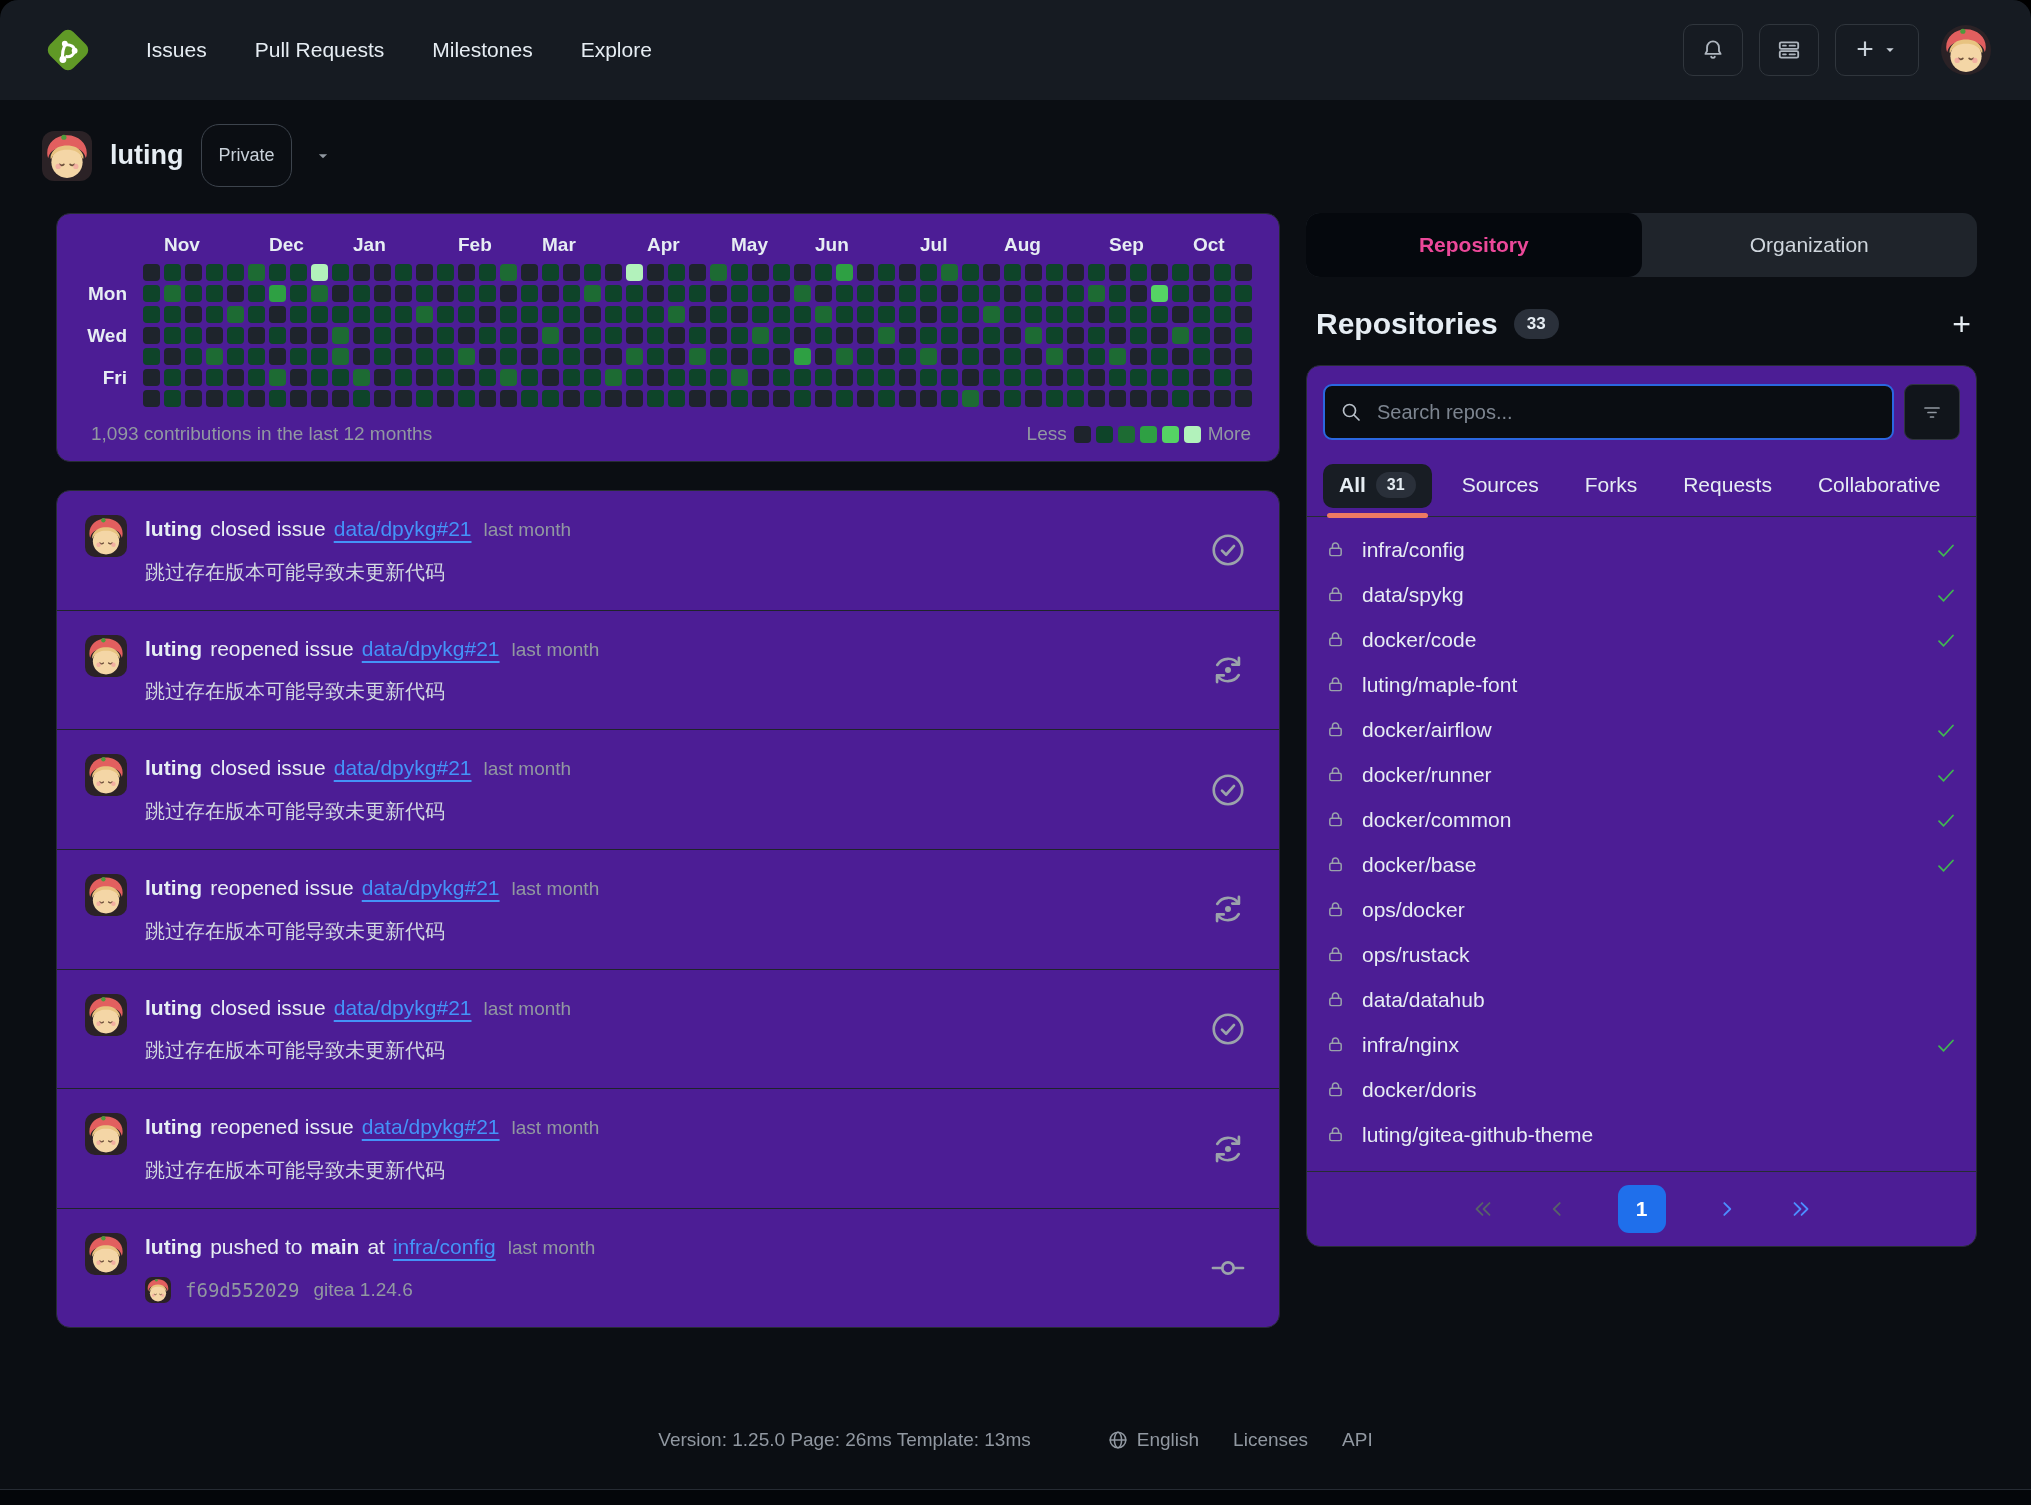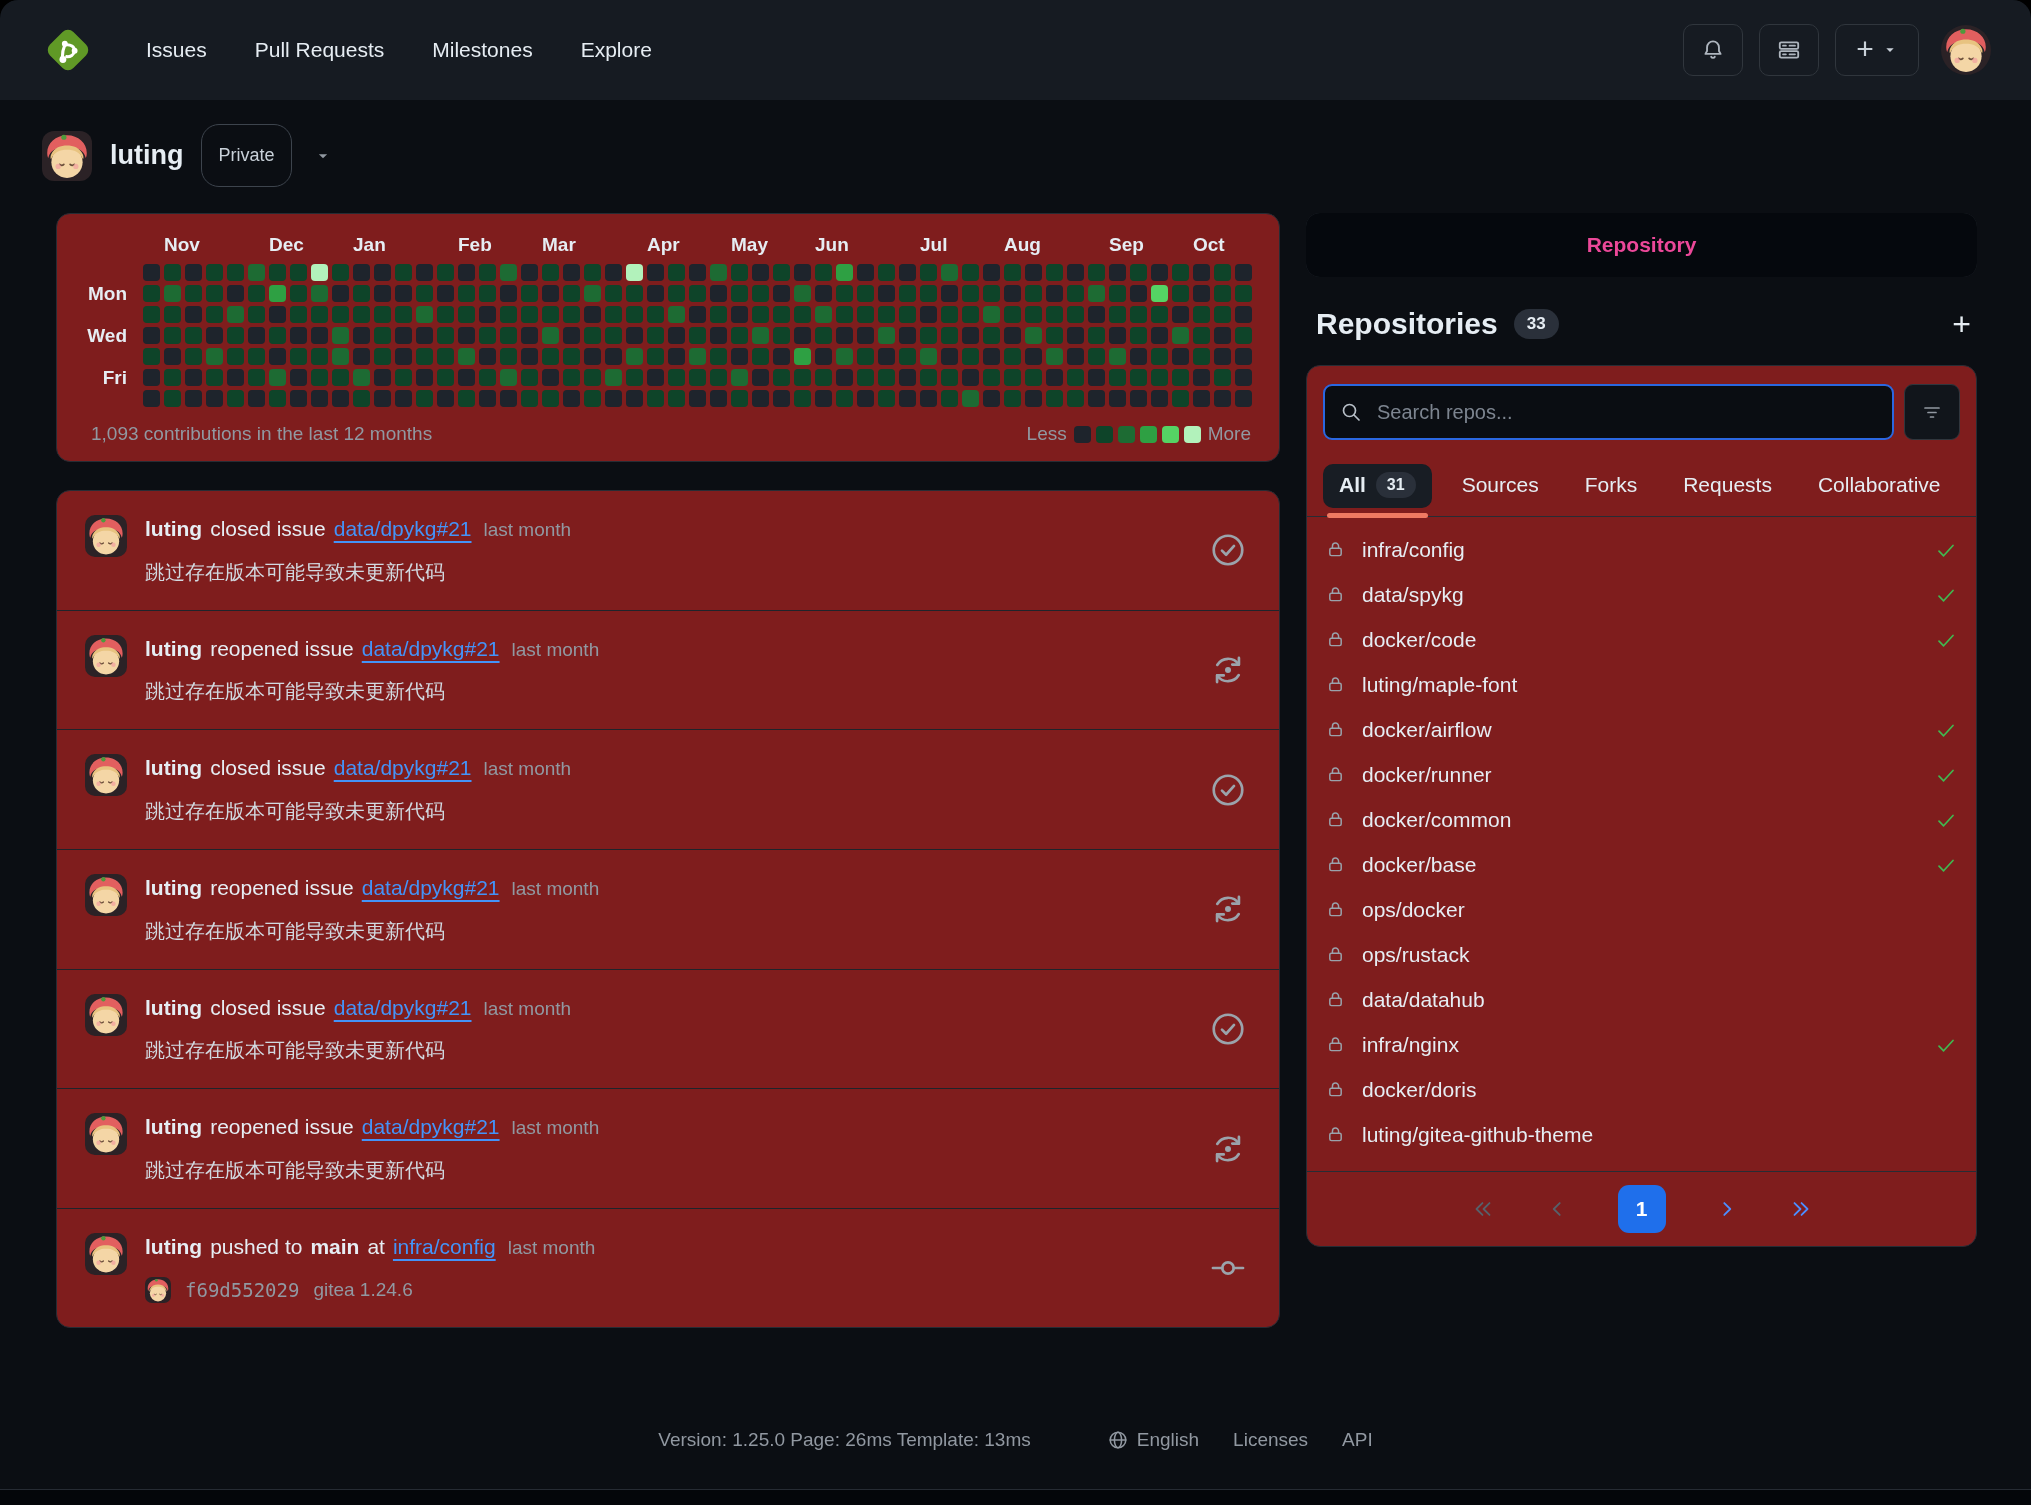--- a/index.html
+++ b/index.html
@@ -30,21 +30,21 @@
   .profile-bar{display:flex;align-items:center;gap:18px;padding:24px 40px 4px 42px;}
   .avatar-profile{width:50px;height:50px;border-radius:12px;}
   .profile-name{font-size:27px;font-weight:700;}
   .badge-private{font-size:18px;color:#c9d1d9;border:1px solid #3d444d;border-radius:18px;padding:20px 16px;}
   .caret-dim{width:18px;height:18px;color:#9198a1;margin-left:4px;cursor:pointer;}
 
   
   .content{display:flex;gap:26px;padding:22px 54px 0 56px;align-items:flex-start;}
   .left-col{width:1224px;flex:0 0 1224px;}
   .right-col{width:671px;flex:0 0 671px;}
-  .card{background:#7f1d1d;border:1px solid #272c34;border-radius:14px;}
+  .card{background:#4c1d95;border:1px solid #272c34;border-radius:14px;}
 
   
   .hm-card{padding:20px 28px 16px;}
   .hm-months{position:relative;height:30px;margin-left:58px;}
   .hm-month{position:absolute;top:0;font-size:19px;font-weight:600;color:#e6edf3;}
   .hm-body{display:flex;}
   .hm-days{width:58px;position:relative;flex-shrink:0;}
   .hm-day{position:absolute;right:16px;font-size:19px;font-weight:600;color:#e6edf3;}
   .hm-weeks{display:flex;gap:4px;}
   .hm-week{display:flex;flex-direction:column;gap:4px;}
@@ -977,20 +977,21 @@
             </div>
           </div>
         </div>
 
     </section>
 
     <aside class="right-col">
 
       <div class="seg">
         <div class="seg-item active">Repository</div>
+        <div class="seg-item">Organization</div>
       </div>
 
       <div class="repos-head">
         <span class="repos-title">Repositories</span>
         <span class="repos-count">33</span>
         <span class="head-spacer"></span>
         <span class="plus-link">+</span>
       </div>
 
       <div class="card repo-panel">

